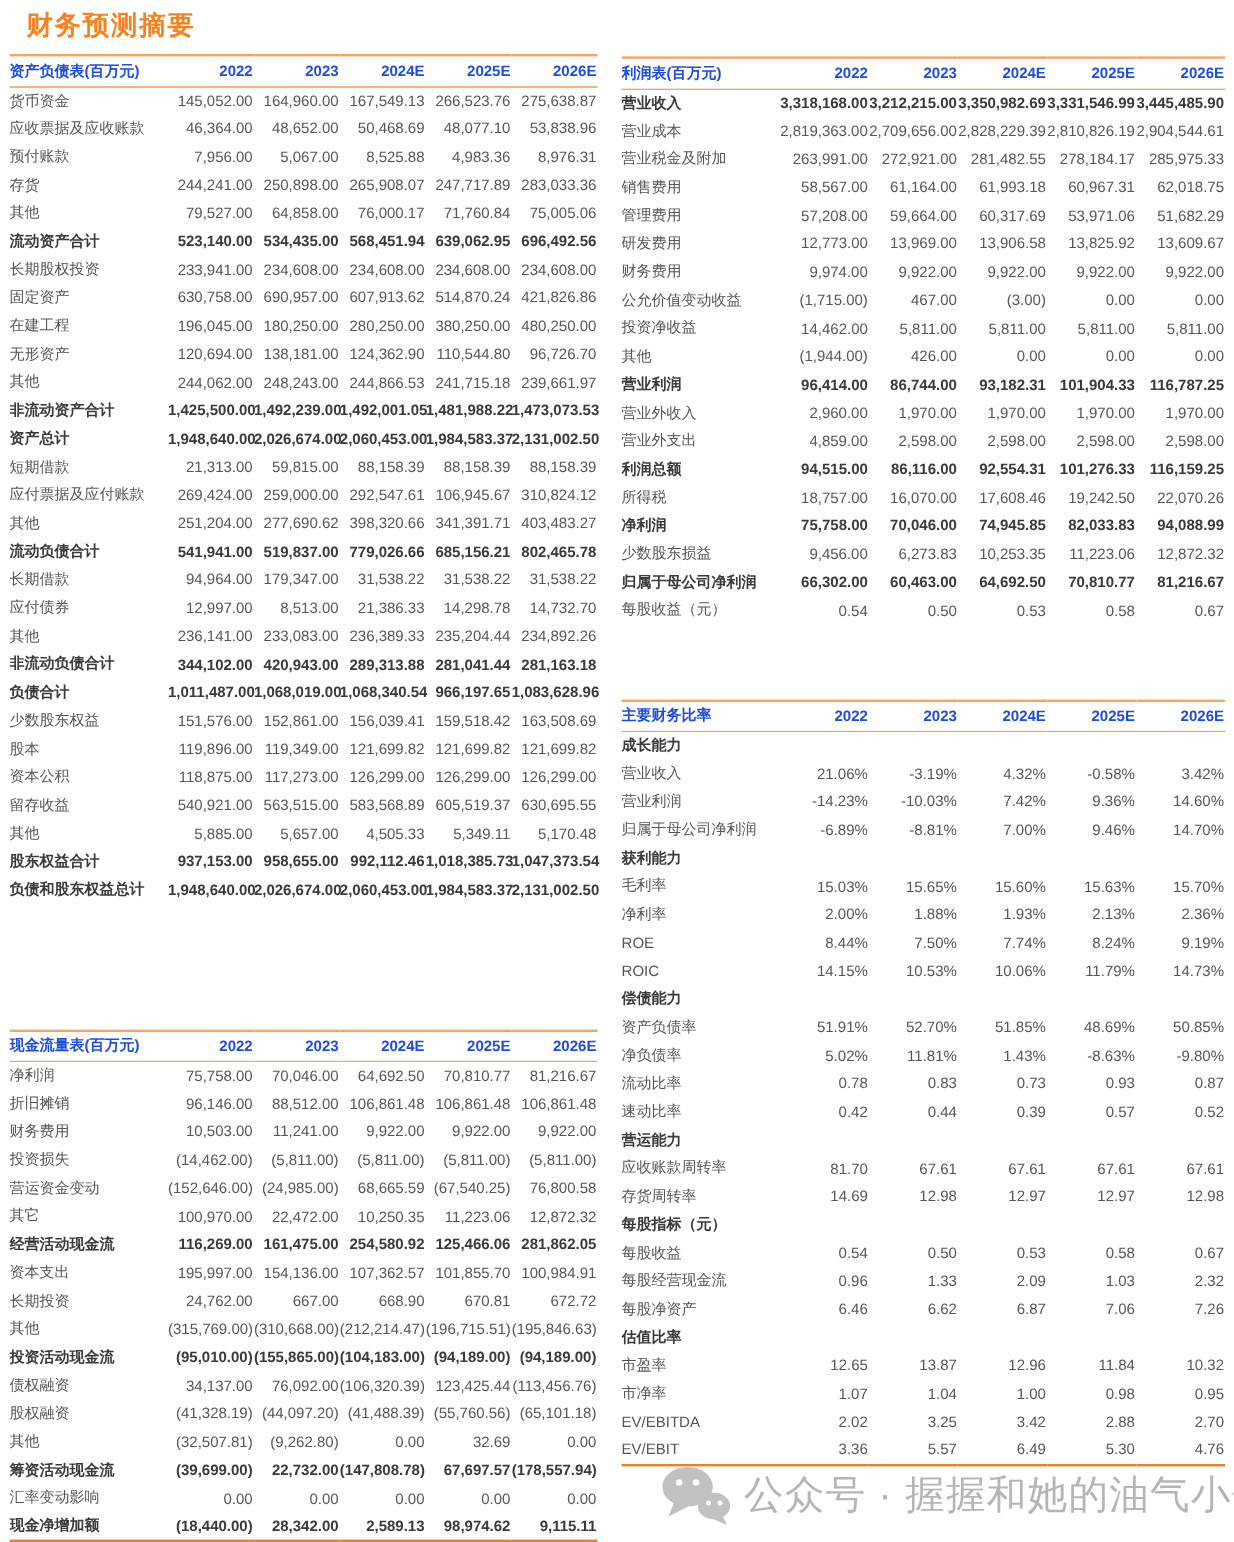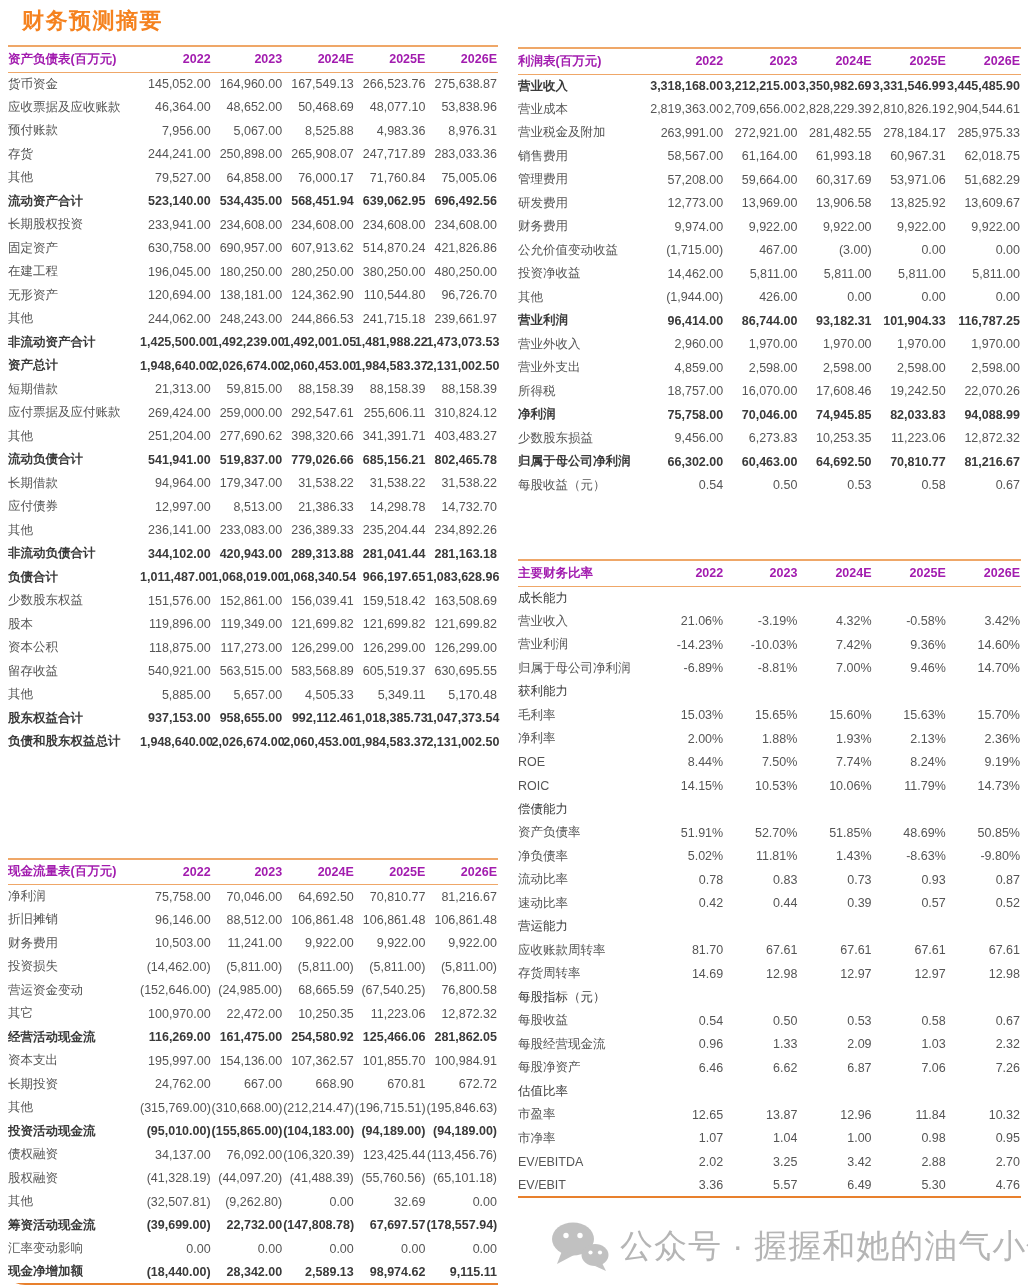--- a/index.html
+++ b/index.html
@@ -1,28 +1,28 @@
 <!DOCTYPE html>
 <html><head>
 <meta charset="utf-8">
 <style>
   *{box-sizing:border-box;margin:0;padding:0;}
   html,body{background:#ffffff;}
   body{font-family:"Liberation Sans","DejaVu Sans",sans-serif;color:#4d4d4d;}
-  .page{position:relative;width:1028px;height:1285px;background:#fff;overflow:hidden;border-radius:25px;}
+  .page{position:relative;width:1028px;height:1285px;background:#fff;overflow:hidden;}
   .title{position:absolute;left:22px;top:6px;font-size:22px;font-weight:bold;color:#F5821F;letter-spacing:1.5px;}
   .col-left{position:absolute;left:8px;top:45px;width:490px;}
   .col-right{position:absolute;left:518px;top:47px;width:503px;}
   .tbl table{width:100%;border-collapse:collapse;table-layout:fixed;border-top:2px solid #EFA768;}
-  .tbl thead th{border-bottom:1.5px solid #EFA768;height:26px;font-size:12.5px;font-weight:bold;color:#a21caf;vertical-align:middle;}
+  .tbl thead th{border-bottom:1.5px solid #EFA768;height:26px;font-size:12.5px;font-weight:bold;color:#1d4ed8;vertical-align:middle;}
   .tbl td{height:23.5px;font-size:12.5px;vertical-align:middle;color:#555;}
   .tbl th.lbl,.tbl td.lbl{width:132px;text-align:left;white-space:nowrap;overflow:hidden;}
   .tbl th.num,.tbl td.num{text-align:right;padding-right:1px;white-space:nowrap;}
   .tbl tr.bold td{font-weight:bold;color:#3a3a3a;}
-  .tbl tr.section td{font-weight:normal;color:#3a3a3a;}
+  .tbl tr.section td{font-weight:bold;color:#3a3a3a;}
   .tbl.closed table{border-bottom:2px solid #E8802D;}
   .gap-left{margin-top:104px;}
   .gap-right{margin-top:62px;}
   .source{margin-top:20px;font-size:15px;color:#595959;}
   .watermark{position:absolute;left:550px;top:1220px;display:flex;align-items:center;gap:10px;pointer-events:none;}
   .watermark .wm-text{font-size:33px;color:rgba(135,135,135,0.62);letter-spacing:1px;white-space:nowrap;font-weight:normal;}
   .watermark svg{opacity:0.55;flex:0 0 auto;}
 </style>
 </head>
 <body>
@@ -155,21 +155,21 @@
               <td class="num">59,815.00</td>
               <td class="num">88,158.39</td>
               <td class="num">88,158.39</td>
               <td class="num">88,158.39</td>
             </tr>
             <tr>
               <td class="lbl">应付票据及应付账款</td>
               <td class="num">269,424.00</td>
               <td class="num">259,000.00</td>
               <td class="num">292,547.61</td>
-              <td class="num">255,606.11</td>
+              <td class="num">106,945.67</td>
               <td class="num">310,824.12</td>
             </tr>
             <tr>
               <td class="lbl">其他</td>
               <td class="num">251,204.00</td>
               <td class="num">277,690.62</td>
               <td class="num">398,320.66</td>
               <td class="num">341,391.71</td>
               <td class="num">403,483.27</td>
             </tr>
@@ -545,20 +545,28 @@
               <td class="num">1,970.00</td>
               <td class="num">1,970.00</td>
             </tr>
             <tr>
               <td class="lbl">营业外支出</td>
               <td class="num">4,859.00</td>
               <td class="num">2,598.00</td>
               <td class="num">2,598.00</td>
               <td class="num">2,598.00</td>
               <td class="num">2,598.00</td>
+            </tr>
+            <tr class="bold">
+              <td class="lbl">利润总额</td>
+              <td class="num">94,515.00</td>
+              <td class="num">86,116.00</td>
+              <td class="num">92,554.31</td>
+              <td class="num">101,276.33</td>
+              <td class="num">116,159.25</td>
             </tr>
             <tr>
               <td class="lbl">所得税</td>
               <td class="num">18,757.00</td>
               <td class="num">16,070.00</td>
               <td class="num">17,608.46</td>
               <td class="num">19,242.50</td>
               <td class="num">22,070.26</td>
             </tr>
             <tr class="bold">

